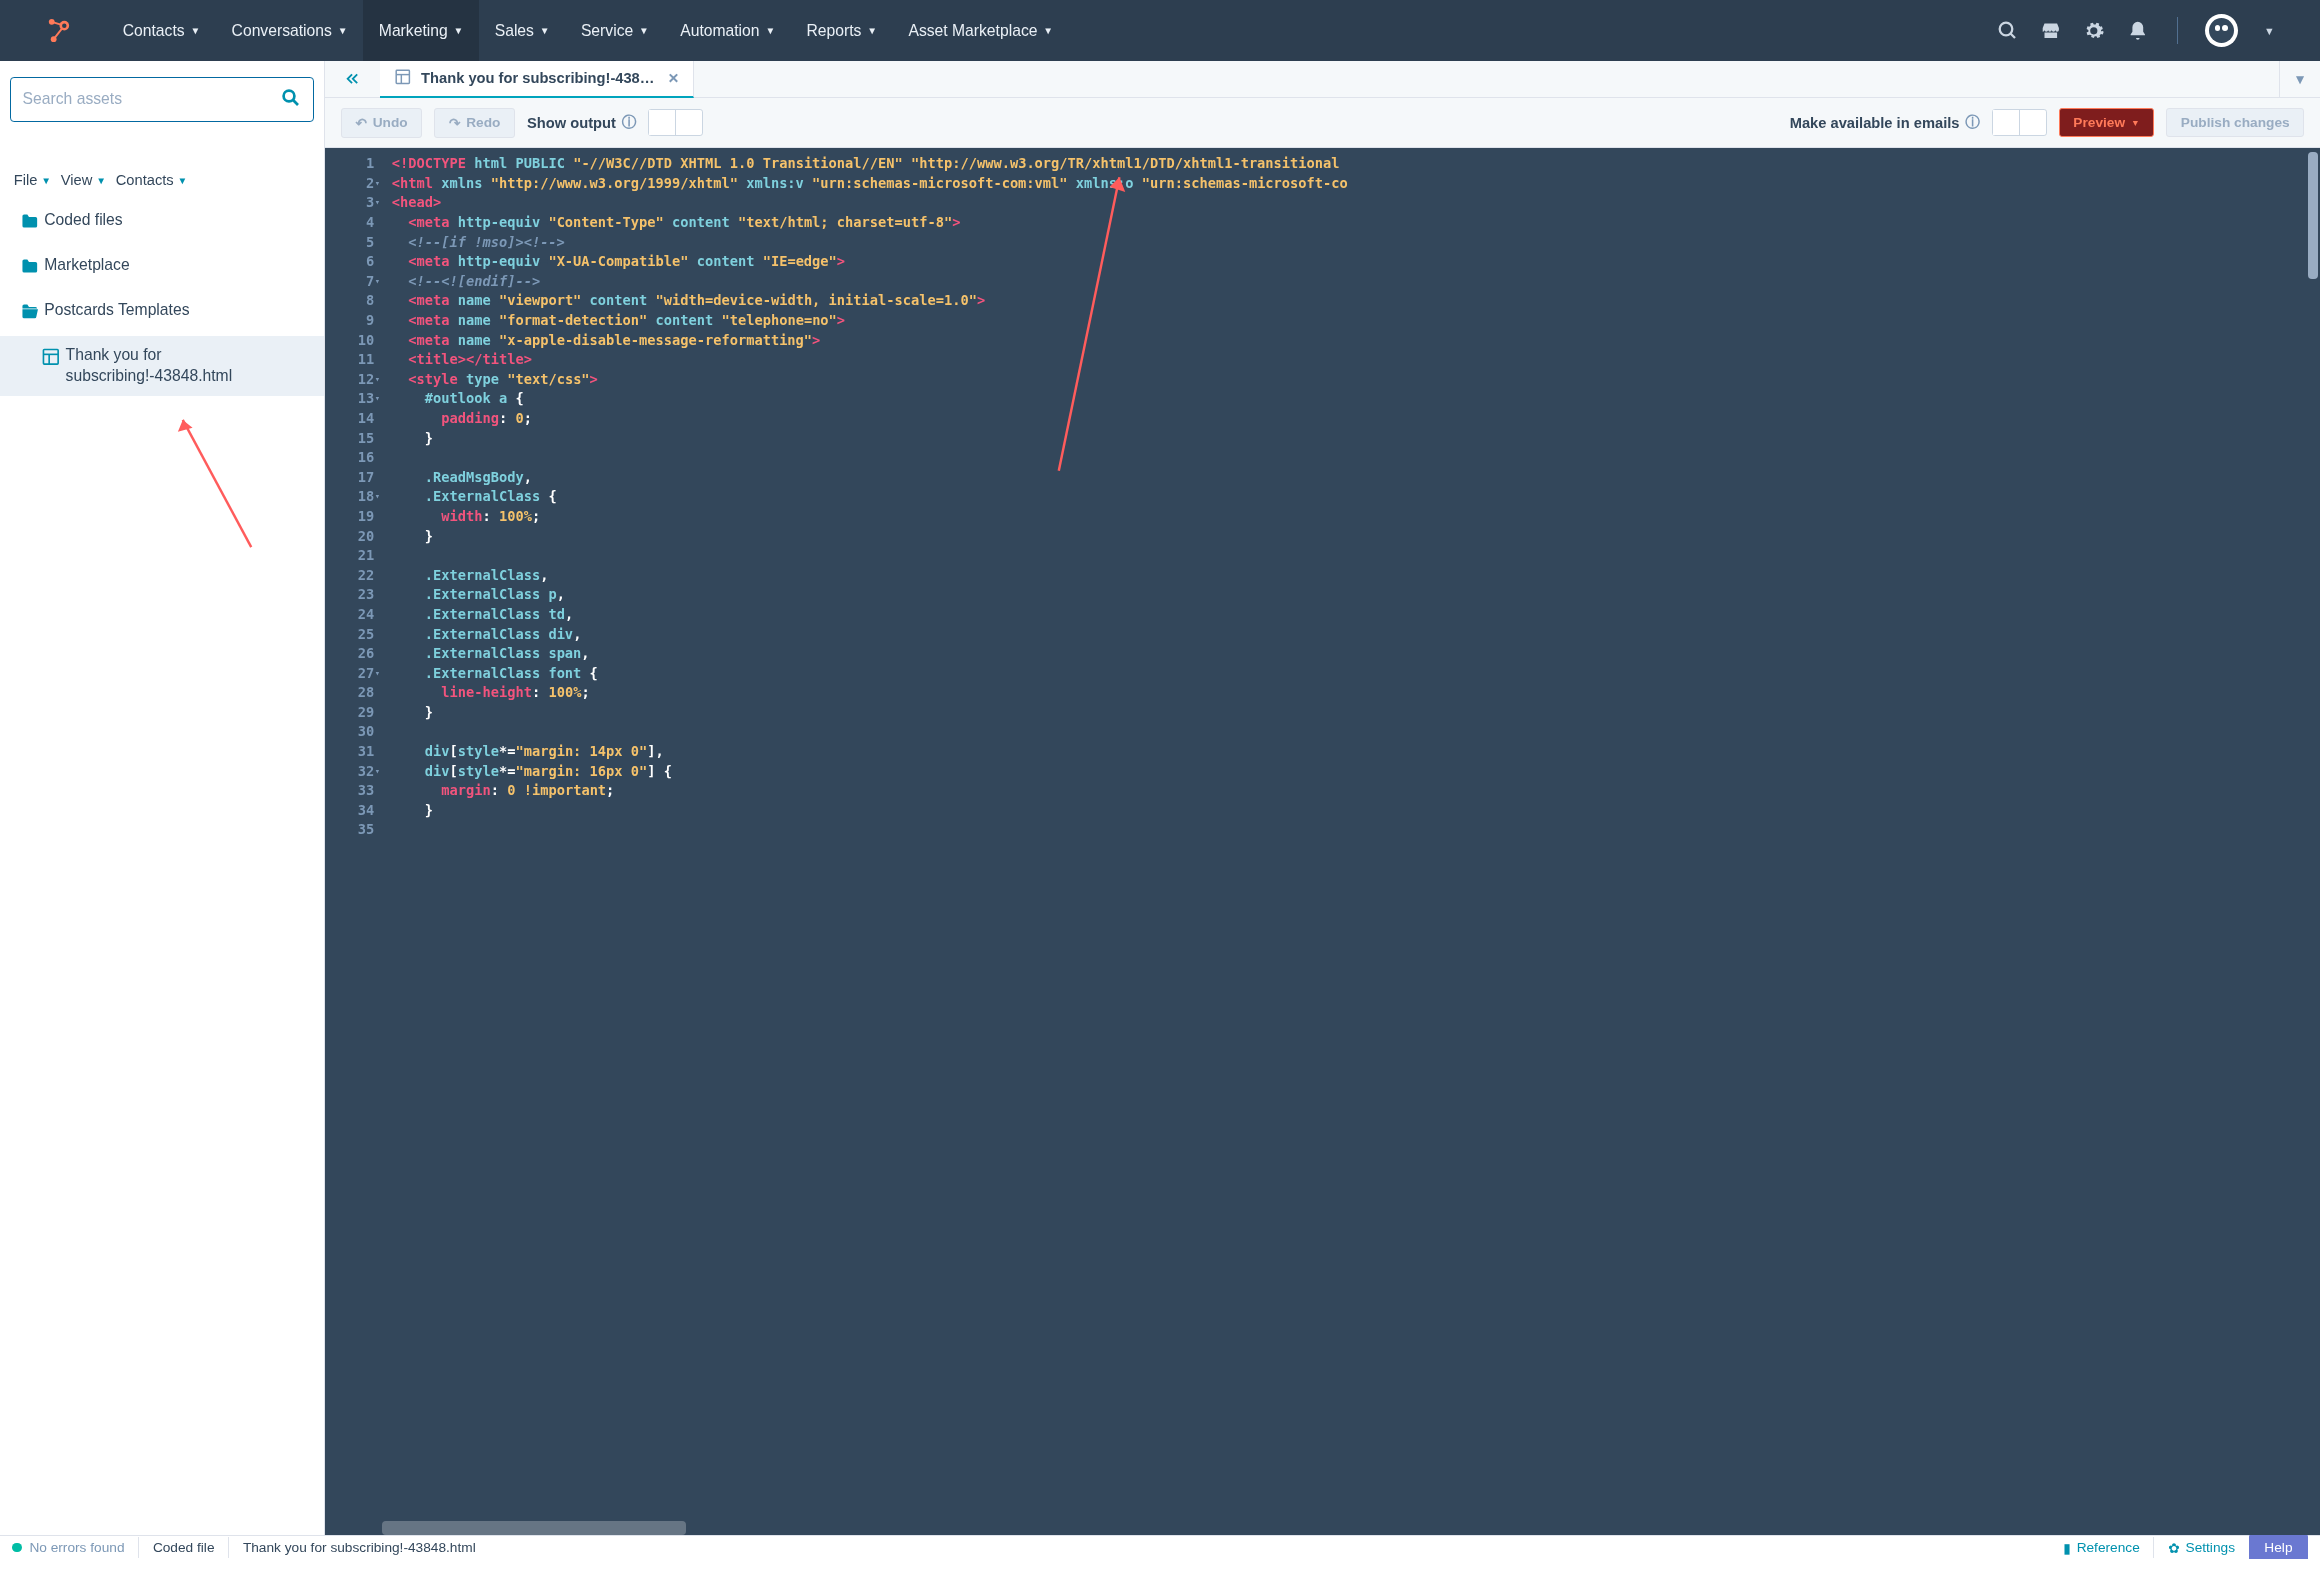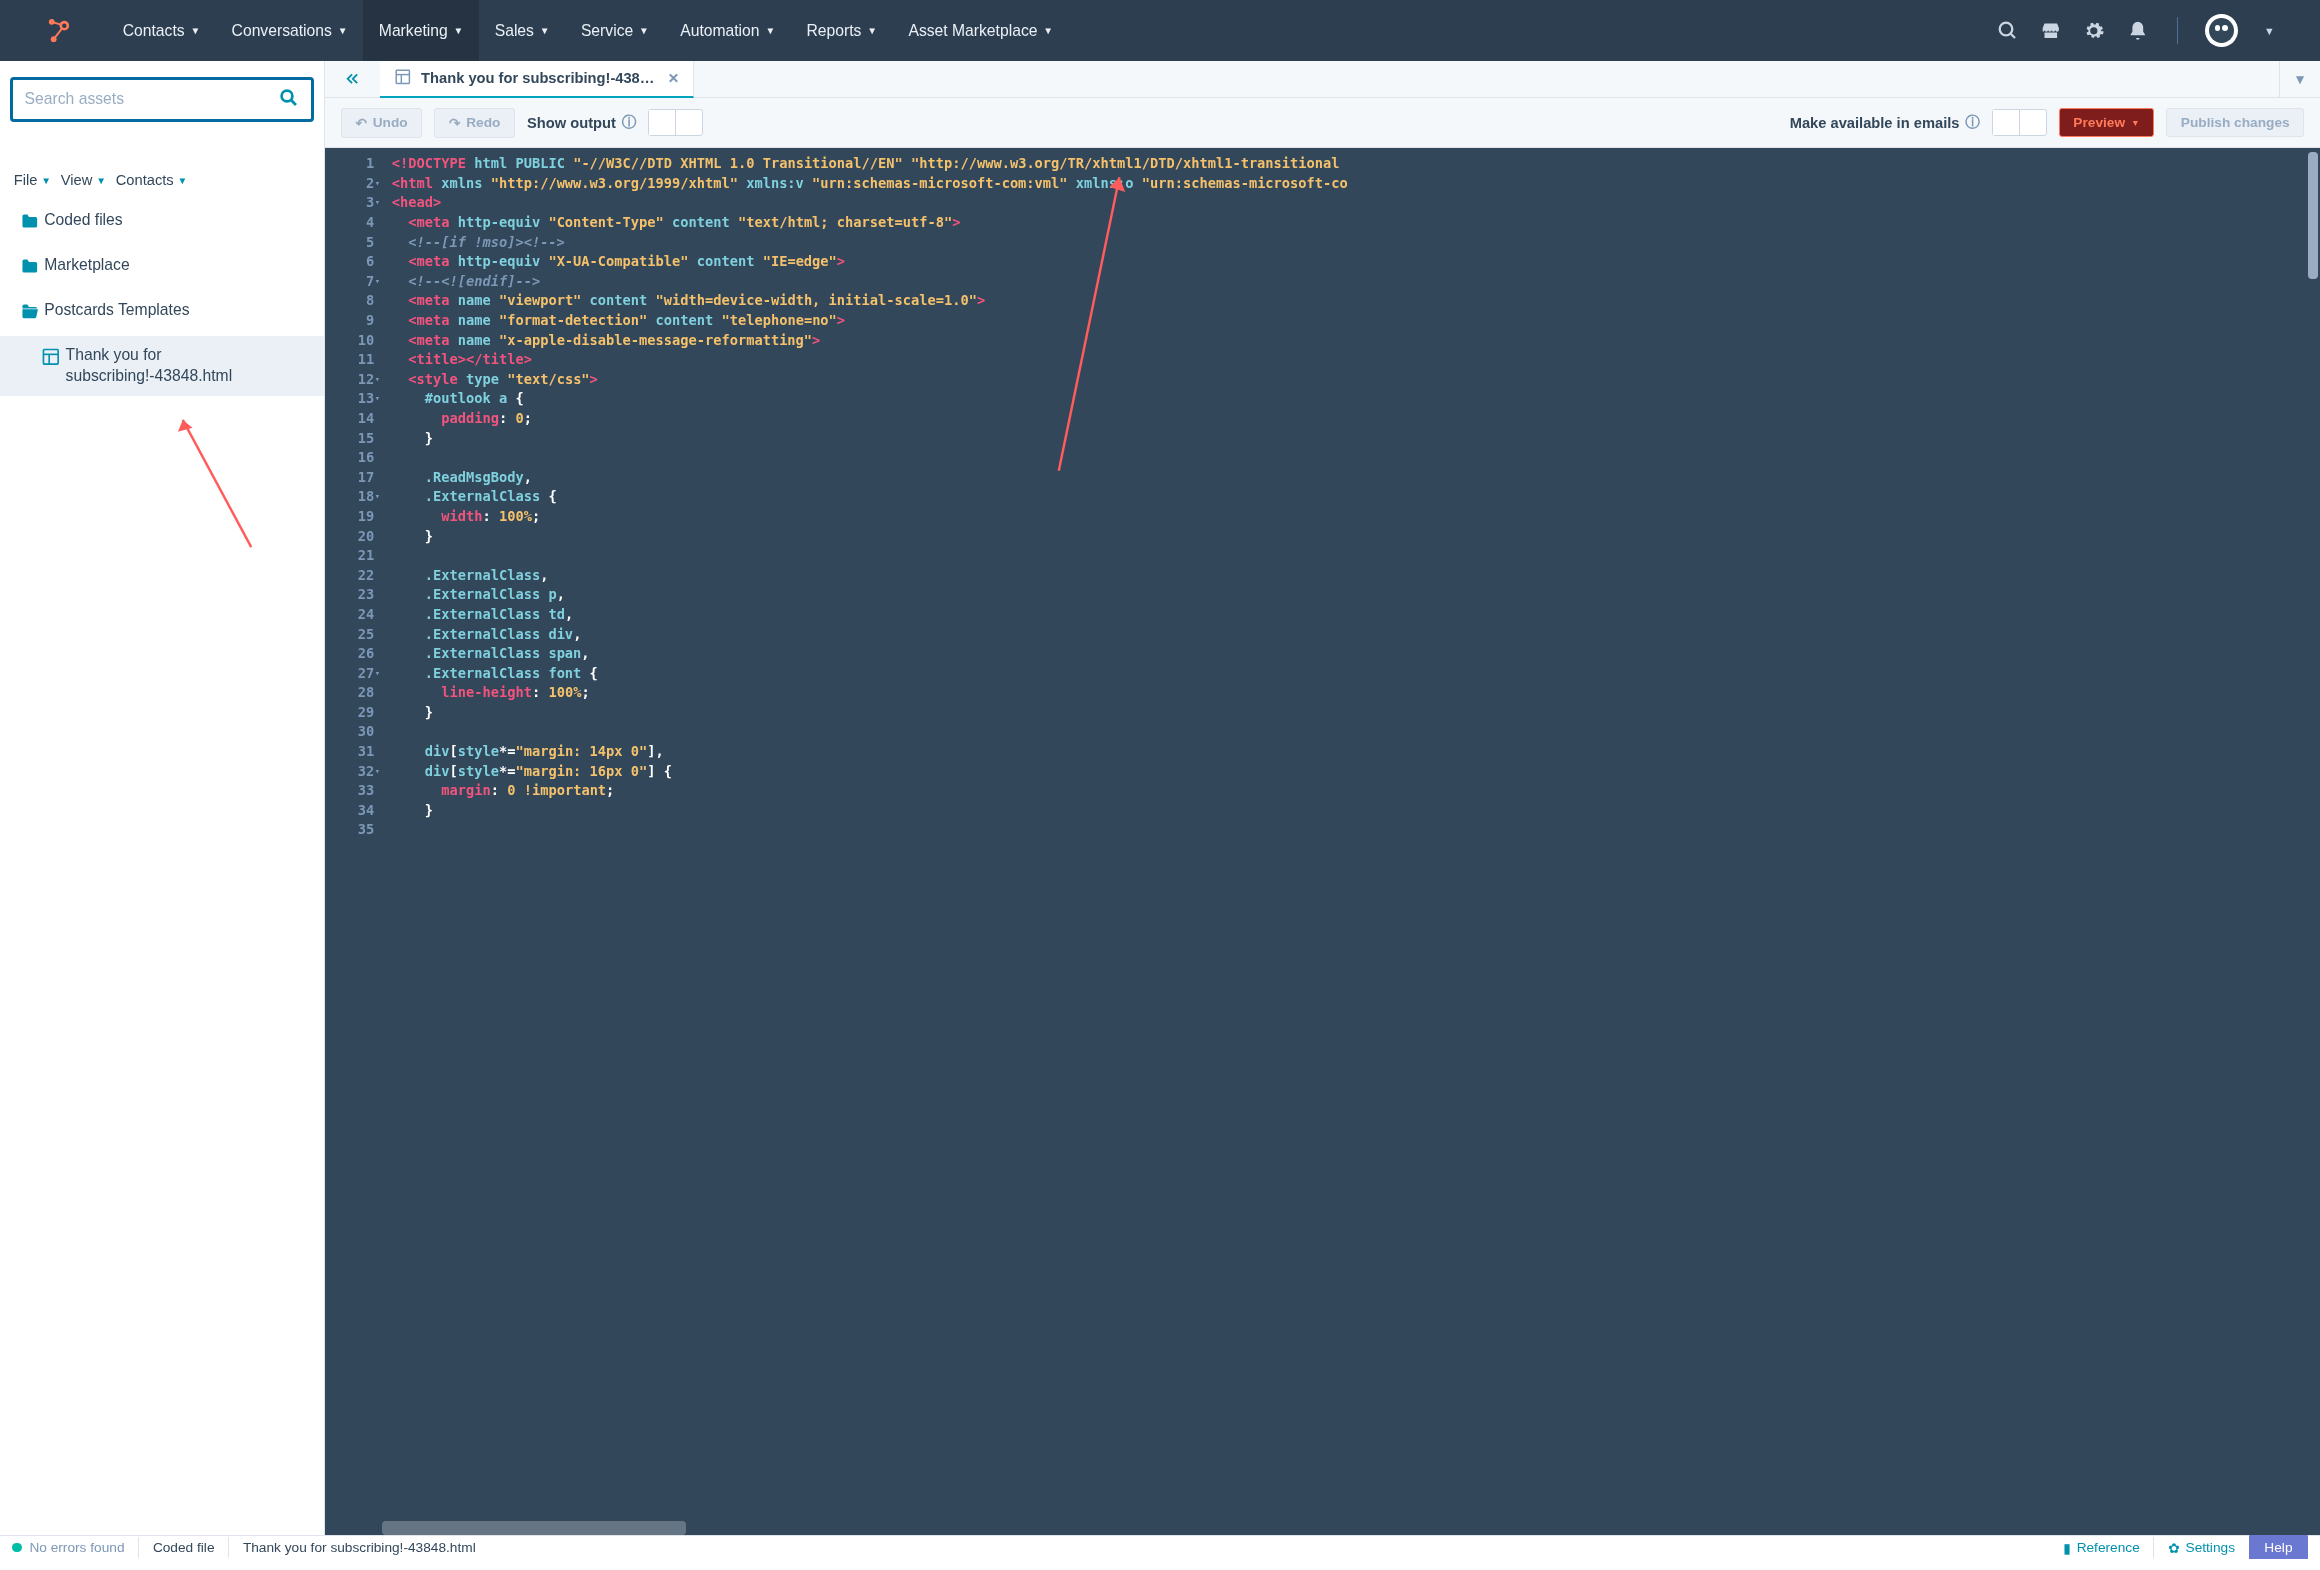--- a/index.html
+++ b/index.html
@@ -13,21 +13,21 @@
 .nav-item .caret { margin-left: 5.9px; font-size: 9.8px; }
 .nav-right { display: flex; align-items: center; gap: 19.6px; }
 .nav-icon { width: 23.5px; height: 23.5px; display: flex; align-items: center; justify-content: center; cursor: pointer; color: #cbd6e2; }
 .nav-divider { width: 1px; height: 27.4px; background: #516f90; margin: 0 7.8px; }
 .avatar { width: 33px; height: 33px; border-radius: 50%; background: #fff; display: flex; align-items: center; justify-content: center; overflow: hidden; }
 .avatar-inner { width: 25.5px; height: 25.5px; background: #33475b; border-radius: 50%; position: relative; }
 .avatar-inner::before { content: ''; position: absolute; width: 5.9px; height: 5.9px; background: #fff; border-radius: 50%; top: 6.9px; left: 5.9px; }
 .avatar-inner::after { content: ''; position: absolute; width: 5.9px; height: 5.9px; background: #fff; border-radius: 50%; top: 6.9px; right: 5.9px; }
 .main-container { display: flex; height: calc(100vh - 61px - 35px); }
 .sidebar { width: 325px; background: #fff; border-right: 1px solid #dfe3eb; display: flex; flex-direction: column; }
-.search-box { margin: 15.7px 9.8px; border: 3px solid #0369a1; border-radius: 3.9px; height: 45px; display: flex; align-items: center; padding: 0 11.8px; }
+.search-box { margin: 15.7px 9.8px; border: 1px solid #0369a1; border-radius: 3.9px; height: 45px; display: flex; align-items: center; padding: 0 11.8px; }
 .search-box input { border: none; outline: none; flex: 1; font-size: 15.7px; color: #33475b; }
 .search-box input::placeholder { color: #99acc2; }
 .search-icon { color: #0091ae; }
 .sidebar-menus { display: flex; gap: 9.8px; padding: 7.8px 13.7px 11.8px; }
 .sidebar-menu-item { display: flex; align-items: center; gap: 3.9px; cursor: pointer; font-size: 14.7px; color: #33475b; margin-top: 27px; }
 .sidebar-menu-item .caret { color: #0091ae; font-size: 9.8px; }
 .tree { flex: 1; overflow-y: auto; }
 .tree-item { display: flex; align-items: flex-start; gap: 5px; padding: 9.8px 19.6px; cursor: pointer; font-size: 15.7px; }
 .tree-item.selected { background: #eaf0f6; }
 .tree-item .folder-icon { color: #0091ae; flex-shrink: 0; margin-top: 2px; }

